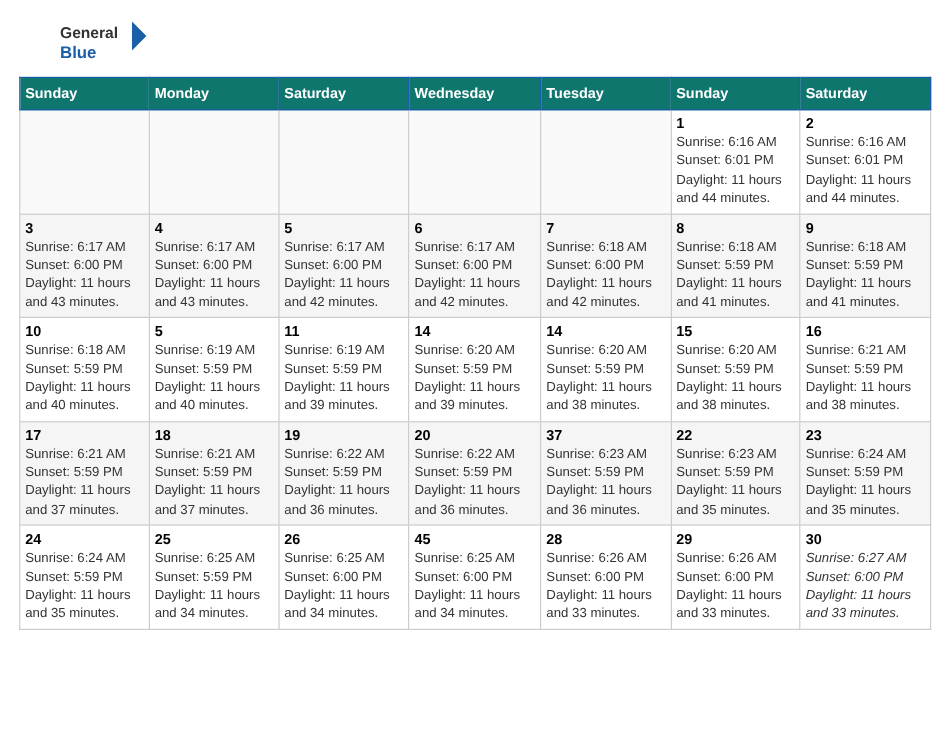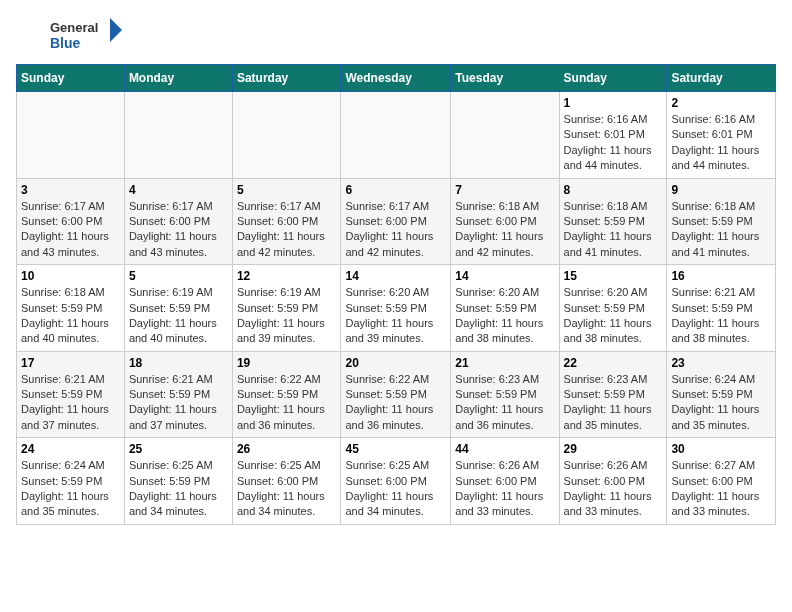--- a/index.html
+++ b/index.html
@@ -175,21 +175,21 @@
 Sunset: 5:59 PM
 Daylight: 11 hours and 40 minutes.</div>
         </td>
         <td>
           <div class="day-number">5</div>
           <div class="day-info" style="white-space: pre-line;">Sunrise: 6:19 AM
 Sunset: 5:59 PM
 Daylight: 11 hours and 40 minutes.</div>
         </td>
         <td>
-          <div class="day-number">12</div>
+          <div class="day-number">11</div>
           <div class="day-info" style="white-space: pre-line;">Sunrise: 6:19 AM
 Sunset: 5:59 PM
 Daylight: 11 hours and 39 minutes.</div>
         </td>
         <td>
           <div class="day-number">14</div>
           <div class="day-info" style="white-space: pre-line;">Sunrise: 6:20 AM
 Sunset: 5:59 PM
 Daylight: 11 hours and 39 minutes.</div>
         </td>
@@ -231,21 +231,21 @@
 Sunset: 5:59 PM
 Daylight: 11 hours and 36 minutes.</div>
         </td>
         <td>
           <div class="day-number">20</div>
           <div class="day-info" style="white-space: pre-line;">Sunrise: 6:22 AM
 Sunset: 5:59 PM
 Daylight: 11 hours and 36 minutes.</div>
         </td>
         <td>
-          <div class="day-number">21</div>
+          <div class="day-number">37</div>
           <div class="day-info" style="white-space: pre-line;">Sunrise: 6:23 AM
 Sunset: 5:59 PM
 Daylight: 11 hours and 36 minutes.</div>
         </td>
         <td>
           <div class="day-number">22</div>
           <div class="day-info" style="white-space: pre-line;">Sunrise: 6:23 AM
 Sunset: 5:59 PM
 Daylight: 11 hours and 35 minutes.</div>
         </td>
@@ -275,32 +275,32 @@
 Sunset: 6:00 PM
 Daylight: 11 hours and 34 minutes.</div>
         </td>
         <td>
           <div class="day-number">45</div>
           <div class="day-info" style="white-space: pre-line;">Sunrise: 6:25 AM
 Sunset: 6:00 PM
 Daylight: 11 hours and 34 minutes.</div>
         </td>
         <td>
-          <div class="day-number">44</div>
+          <div class="day-number">28</div>
           <div class="day-info" style="white-space: pre-line;">Sunrise: 6:26 AM
 Sunset: 6:00 PM
 Daylight: 11 hours and 33 minutes.</div>
         </td>
         <td>
           <div class="day-number">29</div>
           <div class="day-info" style="white-space: pre-line;">Sunrise: 6:26 AM
 Sunset: 6:00 PM
 Daylight: 11 hours and 33 minutes.</div>
         </td>
         <td>
           <div class="day-number">30</div>
-          <div class="day-info" style="white-space: pre-line;">Sunrise: 6:27 AM
+          <div class="day-info" style="white-space: pre-line; font-style: italic;">Sunrise: 6:27 AM
 Sunset: 6:00 PM
 Daylight: 11 hours and 33 minutes.</div>
         </td>
       </tr>
     </tbody>
 </table>
 
 </body></html>

